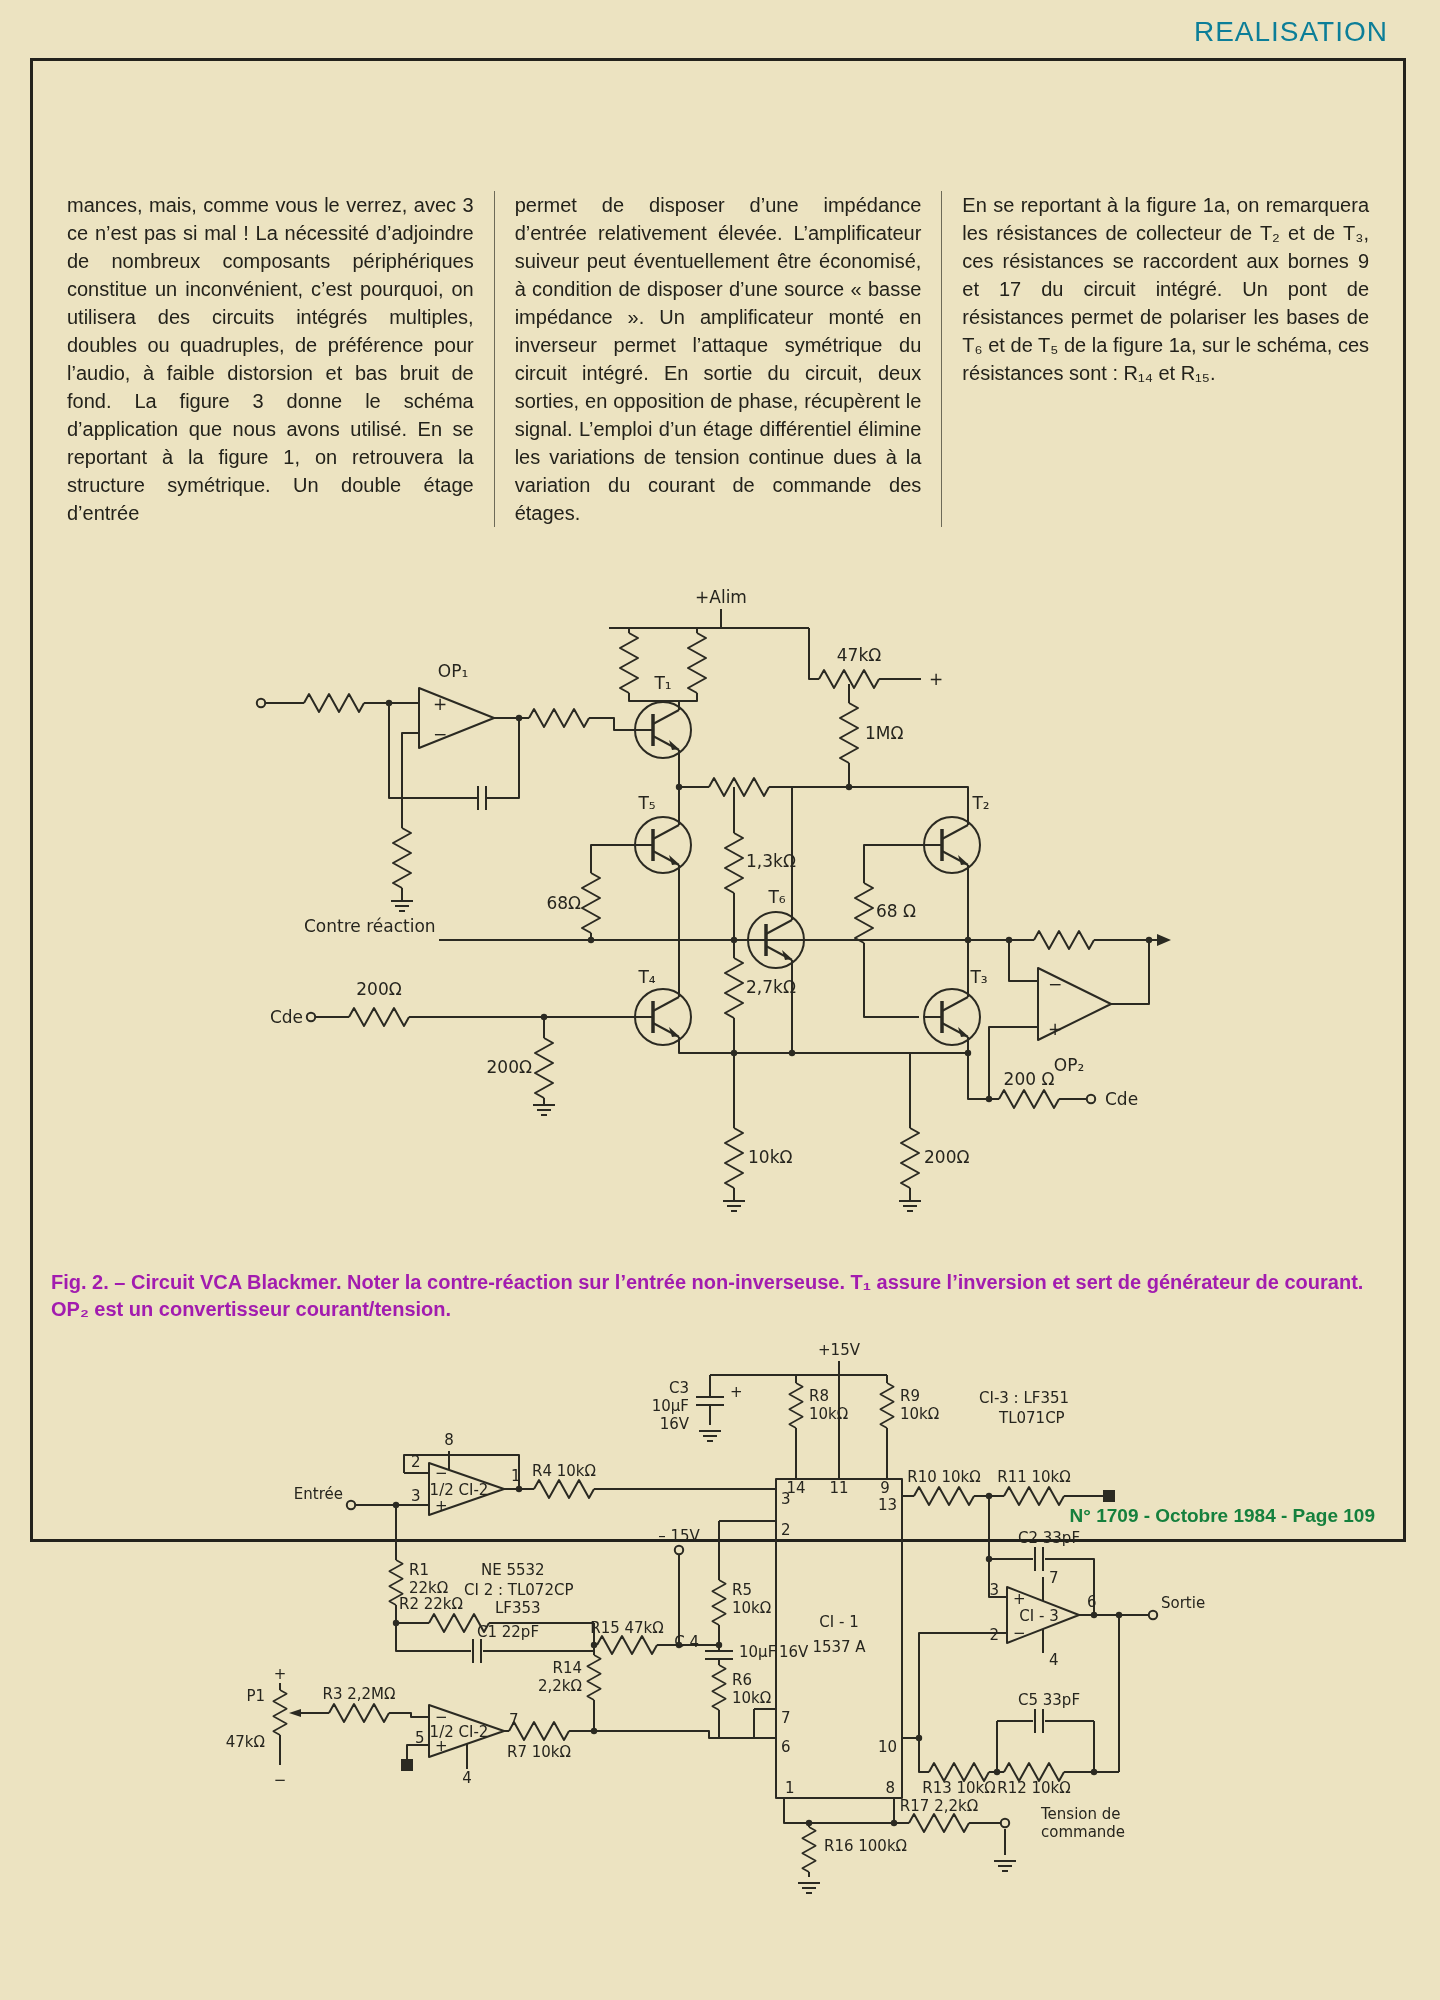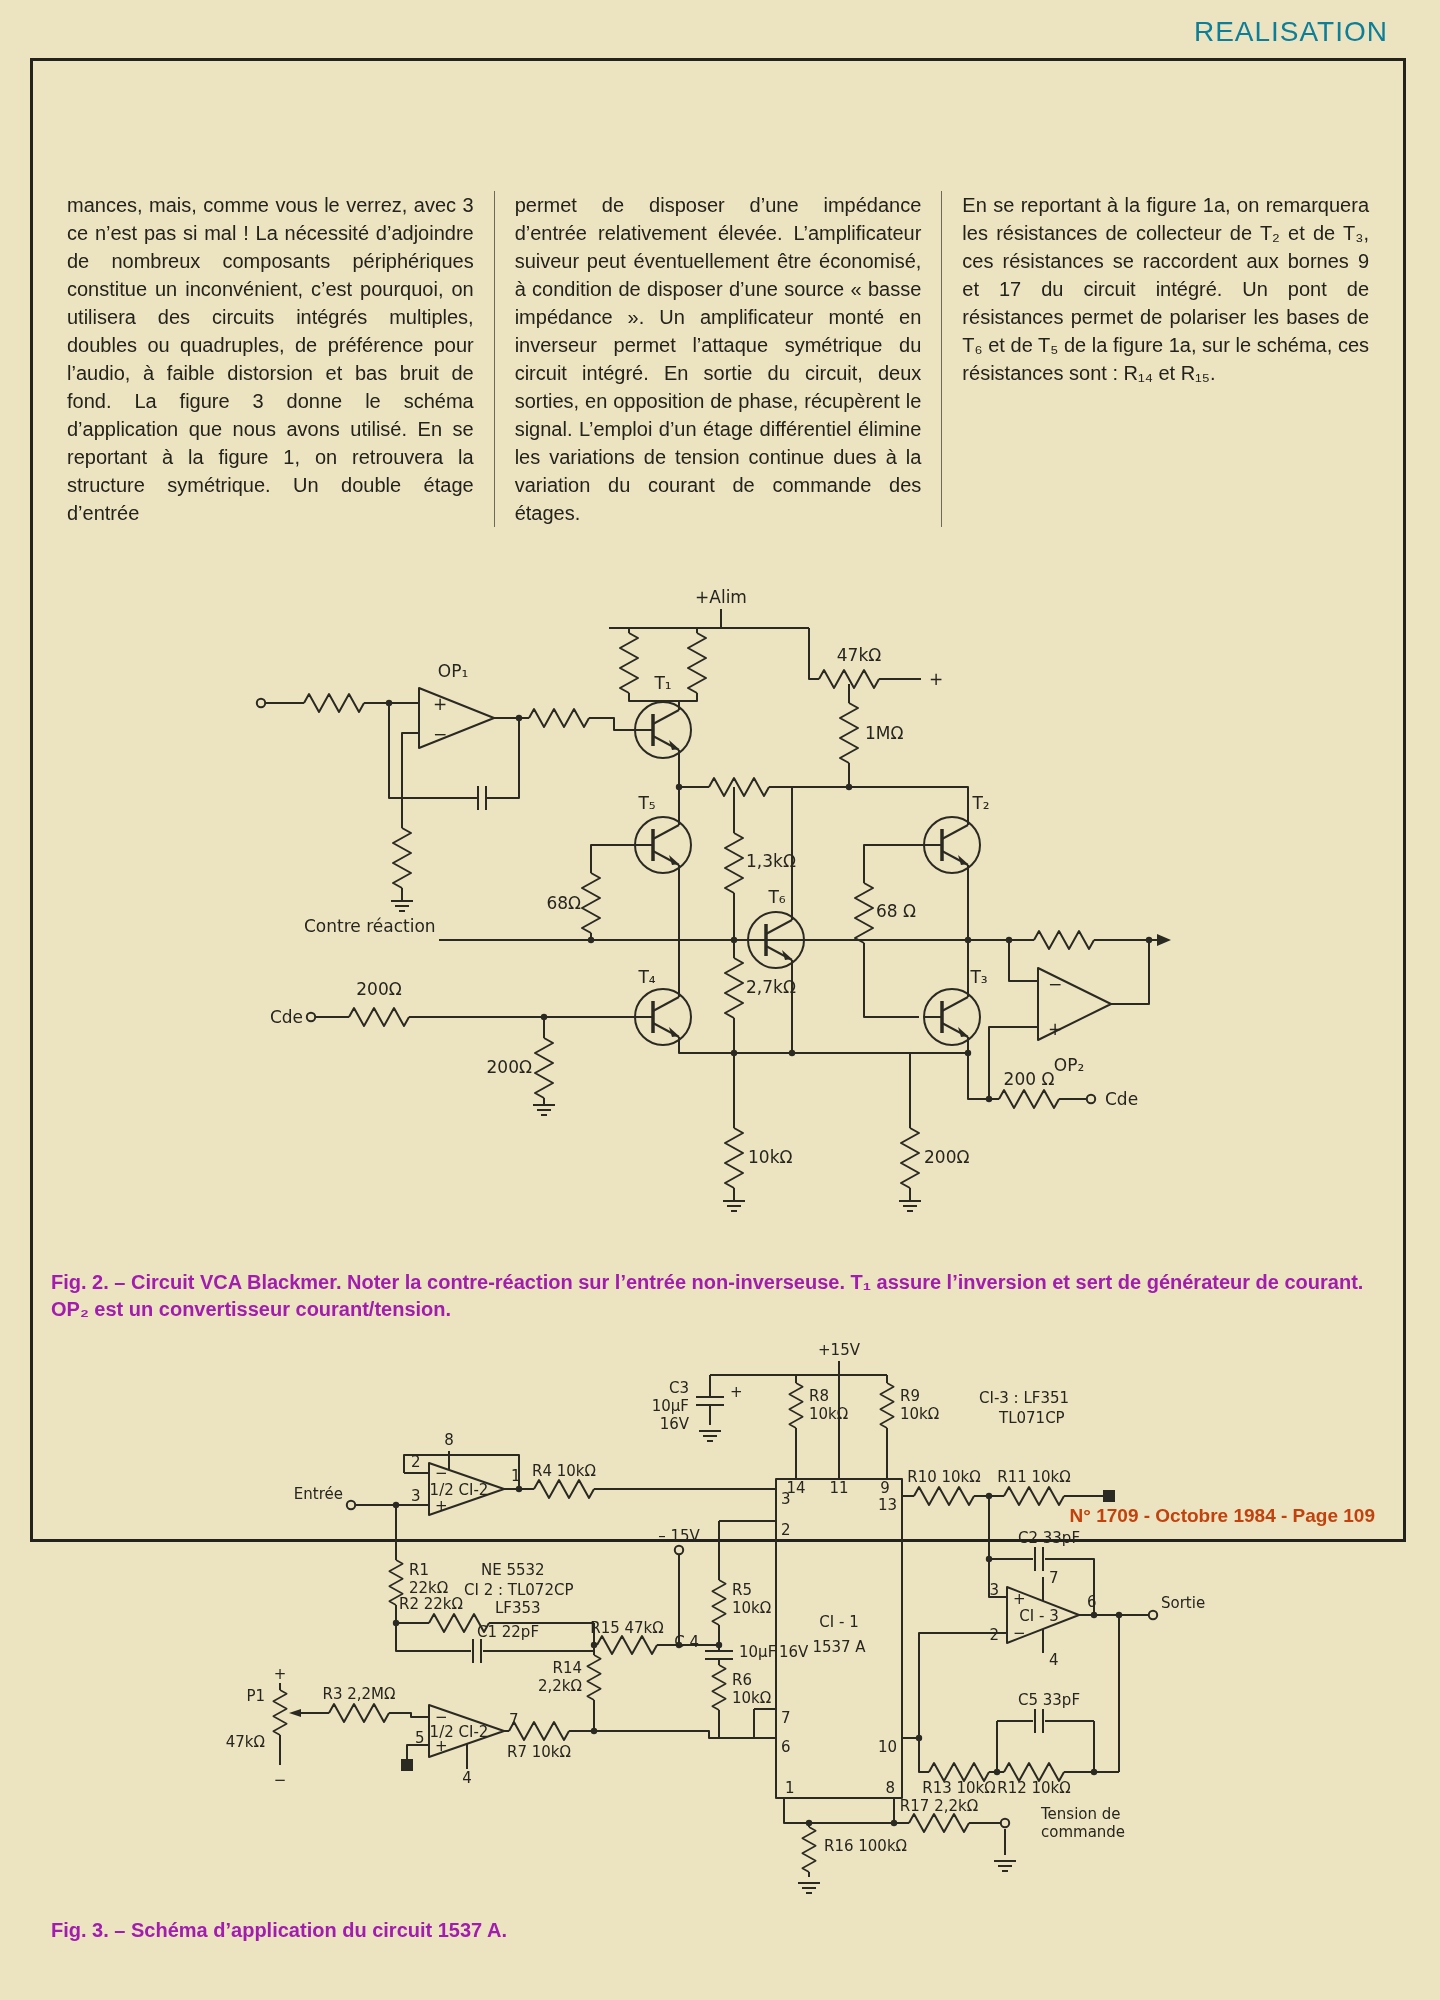--- a/index.html
+++ b/index.html
@@ -33,21 +33,21 @@
   #fig2svg{top:522px;}
   #fig3svg{top:1284px;}
   .caption{
     position:absolute;left:18px;right:18px;
     color:#a21caf;font-weight:bold;font-size:20px;line-height:27px;
   }
   #cap2{top:1208px;}
   #cap3{top:1856px;}
   .footer{
     position:absolute;right:28px;bottom:12px;
-    font-size:19px;font-weight:bold;color:#c2410c;
+    font-size:19px;font-weight:bold;color:#15803d;
   }
   
   svg{overflow:visible;}
   .w{stroke:#2b2a22;stroke-width:2;fill:none;stroke-linejoin:round;stroke-linecap:butt;}
   .solid{fill:#2b2a22;stroke:none;}
   svg text{fill:#26251e;font-family:"DejaVu Sans","Liberation Sans",sans-serif;}
   #fig2svg text{font-size:17px;}
   #fig3svg text{font-size:15px;}
   .pin{font-size:13px;}
   .sm{font-size:14px;}
@@ -406,16 +406,15 @@
       <text class="mid" x="985" y="448">R12 10kΩ</text>
       <text class="mid" x="1000" y="360">C5 33pF</text>
 
       <text x="775" y="506">R16 100kΩ</text>
       <text class="mid" x="890" y="466">R17 2,2kΩ</text>
       <text x="992" y="474">Tension de</text>
       <text x="992" y="492">commande</text>
     </g>
   </svg>
 
-  <div id="cap3" class="caption">Fig. 3. – Schéma d’application du circuit 1537 A.</div>
 
   <div class="footer">N° 1709 - Octobre 1984 - Page 109</div>
 </div>
 
 </body></html>

